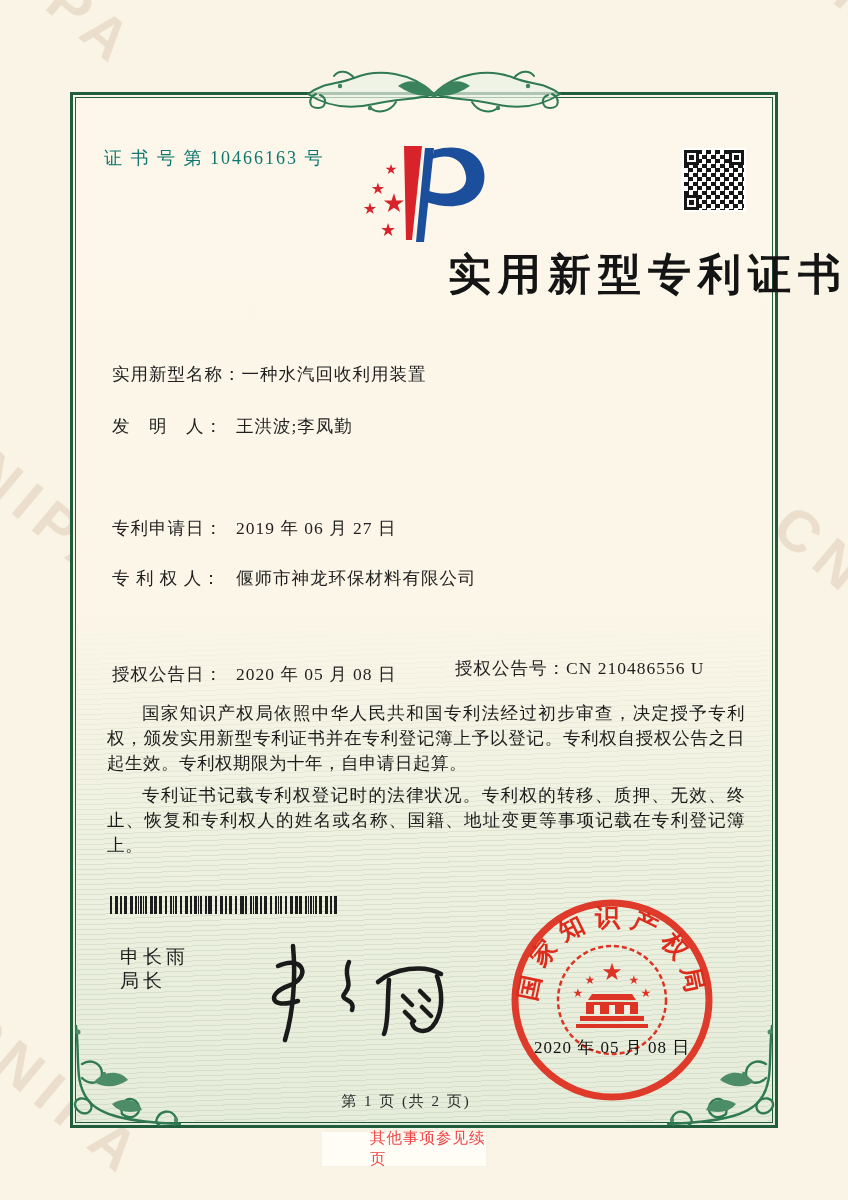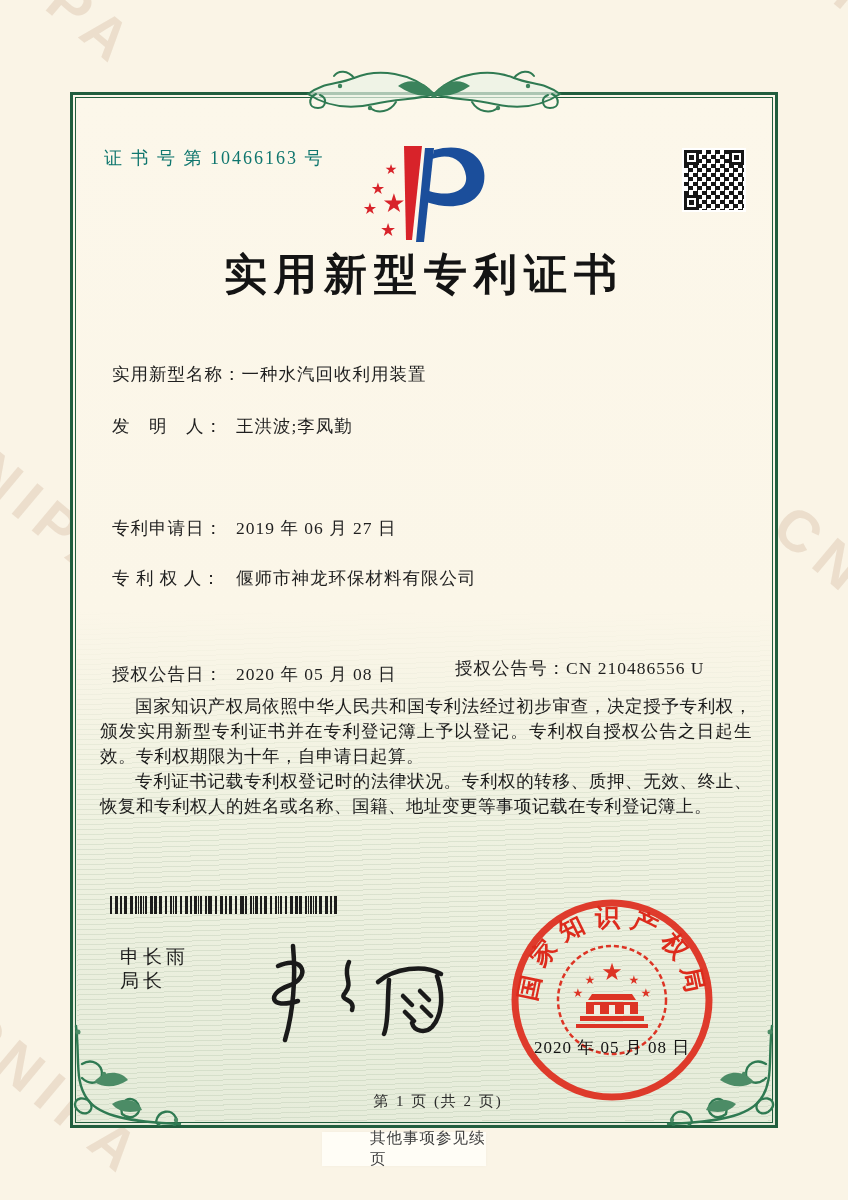--- a/index.html
+++ b/index.html
@@ -61,39 +61,39 @@
   .qr-pattern{
     position:relative;width:100%;height:100%;
     background-image:repeating-conic-gradient(#161616 0% 25%,#ffffff 0% 50%);
     background-size:9px 9px;
   }
   .finder{position:absolute;width:15px;height:15px;border:3px solid #161616;background:#fff;box-sizing:border-box;}
   .finder::after{content:"";position:absolute;left:2px;top:2px;width:5px;height:5px;background:#161616;}
   .f-tl{left:0;top:0;} .f-tr{right:0;top:0;} .f-bl{left:0;bottom:0;}
   .title{
     position:absolute;left:0;top:246px;width:848px;
-    text-align:center;font-size:43px;font-weight:700;
+    text-align:right;font-size:43px;font-weight:700;
     letter-spacing:7px;color:#141414;
   }
   
   .row{
     position:absolute;left:112px;
     font-size:17.5px;color:#1f1f1f;white-space:nowrap;letter-spacing:1px;
   }
   .row .lbl{display:inline-block;min-width:124px;margin-top:6px;}
   .r0{top:356px;} .r1{top:408px;} .r2{top:460px;} .r3{top:510px;}
   .r4{top:560px;} .r5{top:610px;} .r6{top:656px;}
   .pair2{position:absolute;left:343px;top:0;white-space:nowrap;}
   
   .paras{
     position:absolute;left:100px;top:694px;width:652px;
     font-size:17.5px;line-height:25px;color:#1b1b1b;
     text-align:justify;letter-spacing:0.5px;
   }
-  .paras p{margin:0;text-indent:2em;}
+  .paras p{margin:7px;text-indent:2em;}
   
   .barcode{
     position:absolute;left:110px;top:896px;width:228px;height:18px;
     background:
       repeating-linear-gradient(90deg,#1c1c1c 0 2px,transparent 2px 5px),
       repeating-linear-gradient(90deg,#1c1c1c 0 1px,transparent 1px 7px),
       repeating-linear-gradient(90deg,#1c1c1c 0 1px,transparent 1px 11px);
   }
   
   .sig-title{position:absolute;left:120px;top:968px;font-size:19px;color:#1c1c1c;letter-spacing:4px;}
@@ -101,28 +101,28 @@
   .sig-script{position:absolute;left:248px;top:938px;width:215px;height:108px;}
   
   .seal{position:absolute;left:506px;top:894px;width:212px;height:212px;}
   .seal-date{
     position:absolute;left:506px;top:1036px;width:212px;
     text-align:center;font-size:17px;color:#121212;letter-spacing:1px;z-index:5;
   }
   
   .page-info{
     position:absolute;left:70px;top:1092px;width:672px;
-    text-align:center;font-size:15px;color:#2a2a2a;letter-spacing:2px;padding-left:32px;
+    text-align:center;font-size:15px;color:#2a2a2a;letter-spacing:2px;
   }
   .note-box{
     position:absolute;left:322px;top:1132px;width:164px;height:34px;
     background:#fffdf6;box-shadow:0 0 4px rgba(0,0,0,0.03);
     display:flex;align-items:center;justify-content:center;
   }
-  .note-text{font-size:15.5px;color:#404040;letter-spacing:1px;margin-left:48px;}
+  .note-text{font-size:15.5px;color:#ef4444;letter-spacing:1px;margin-left:48px;}
 </style>
 </head>
 <body>
 
 <div class="page">
 
   <span class="wm wm1">CNIPA</span>
   <span class="wm wm2">CNIPA</span>
   <span class="wm wm3">CNIPA</span>
   <span class="wm wm4">CNIPA</span>

